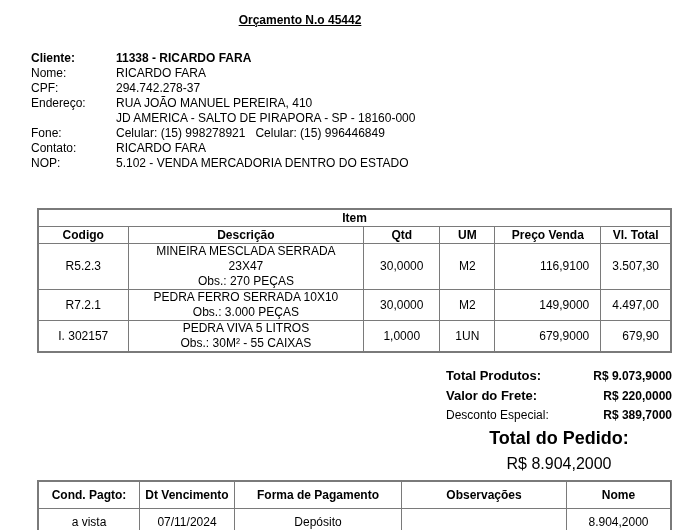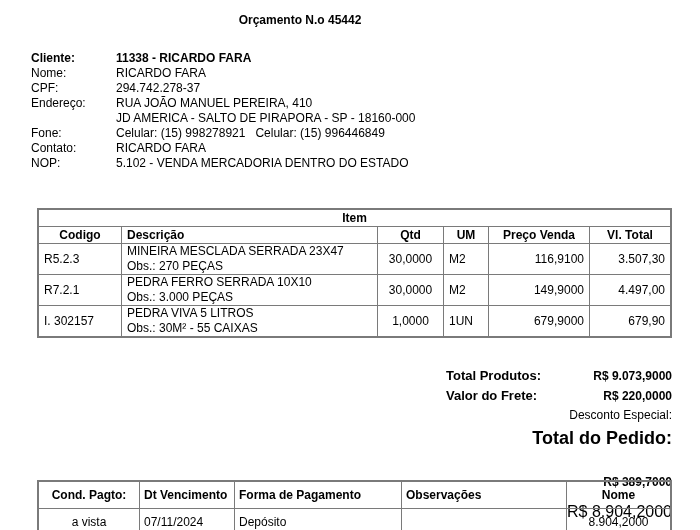--- a/index.html
+++ b/index.html
@@ -1,39 +1,39 @@
 <!DOCTYPE html>
 <html><head>
 <meta charset="utf-8">
 <style>
   html, body { margin:0; padding:0; background:#ffffff; }
   body { width:700px; height:530px; position:relative; overflow:hidden;
          font-family:"Liberation Sans", sans-serif; font-size:12px; color:#000; }
   .title { position:absolute; left:0; width:600px; top:13px; text-align:center;
-           font-weight:bold; font-size:12px; }
+           font-weight:bold; font-size:12px;text-decoration:underline; }
   .client { position:absolute; left:31px; top:51px; }
   .client .row { height:15px; line-height:15px; display:flex; }
   .client .lbl { width:85px; }
   .client .val { }
   .bold { font-weight:bold; }
 
   table { border-collapse:collapse; }
   .items { position:absolute; left:37px; top:208px; width:635px; border:2px solid #7a7a7a; }
-  .items td, .items th { border:1px solid #7a7a7a; font-size:12px; padding:0 5px; }
+  .items td, .items th { border:1px solid #7a7a7a; font-size:12px; padding:0 11px; }
   .items th { font-weight:bold; height:16px; line-height:16px; }
   .items td { height:30px; line-height:15px; }
   .c { text-align:center; }
   .r { text-align:right;margin-left:28px; }
-  .l { text-align:left; }
+  .l { text-align:center; }
 
   .totals { position:absolute; left:446px; top:366px; width:226px; }
-  .totals .trow { display:flex; justify-content:space-between; align-items:flex-end;gap:48px; }
+  .totals .trow { display:flex; justify-content:space-between; align-items:center; }
   .tp { height:20px; line-height:20px; font-weight:bold; font-size:13px; }
   .tp .v { font-weight:bold; font-size:12px; }
-  .de { height:19px; line-height:19px; font-size:12px;flex-direction:column; }
+  .de { height:19px; line-height:19px; font-size:12px; }
   .de .v { font-weight:bold; }
   .tg { height:26px; line-height:26px; font-weight:bold; font-size:18px;flex-direction:column; }
   .tg .v { font-size:16px; font-weight:normal; }
 
   .pay { position:absolute; left:37px; top:480px; width:635px; border:2px solid #7a7a7a; }
   .pay td, .pay th { border:1px solid #7a7a7a; font-size:12px; padding:6px 4px; height:14px; line-height:14px; }
   .pay th { font-weight:bold; }
 </style>
 </head>
 <body>

